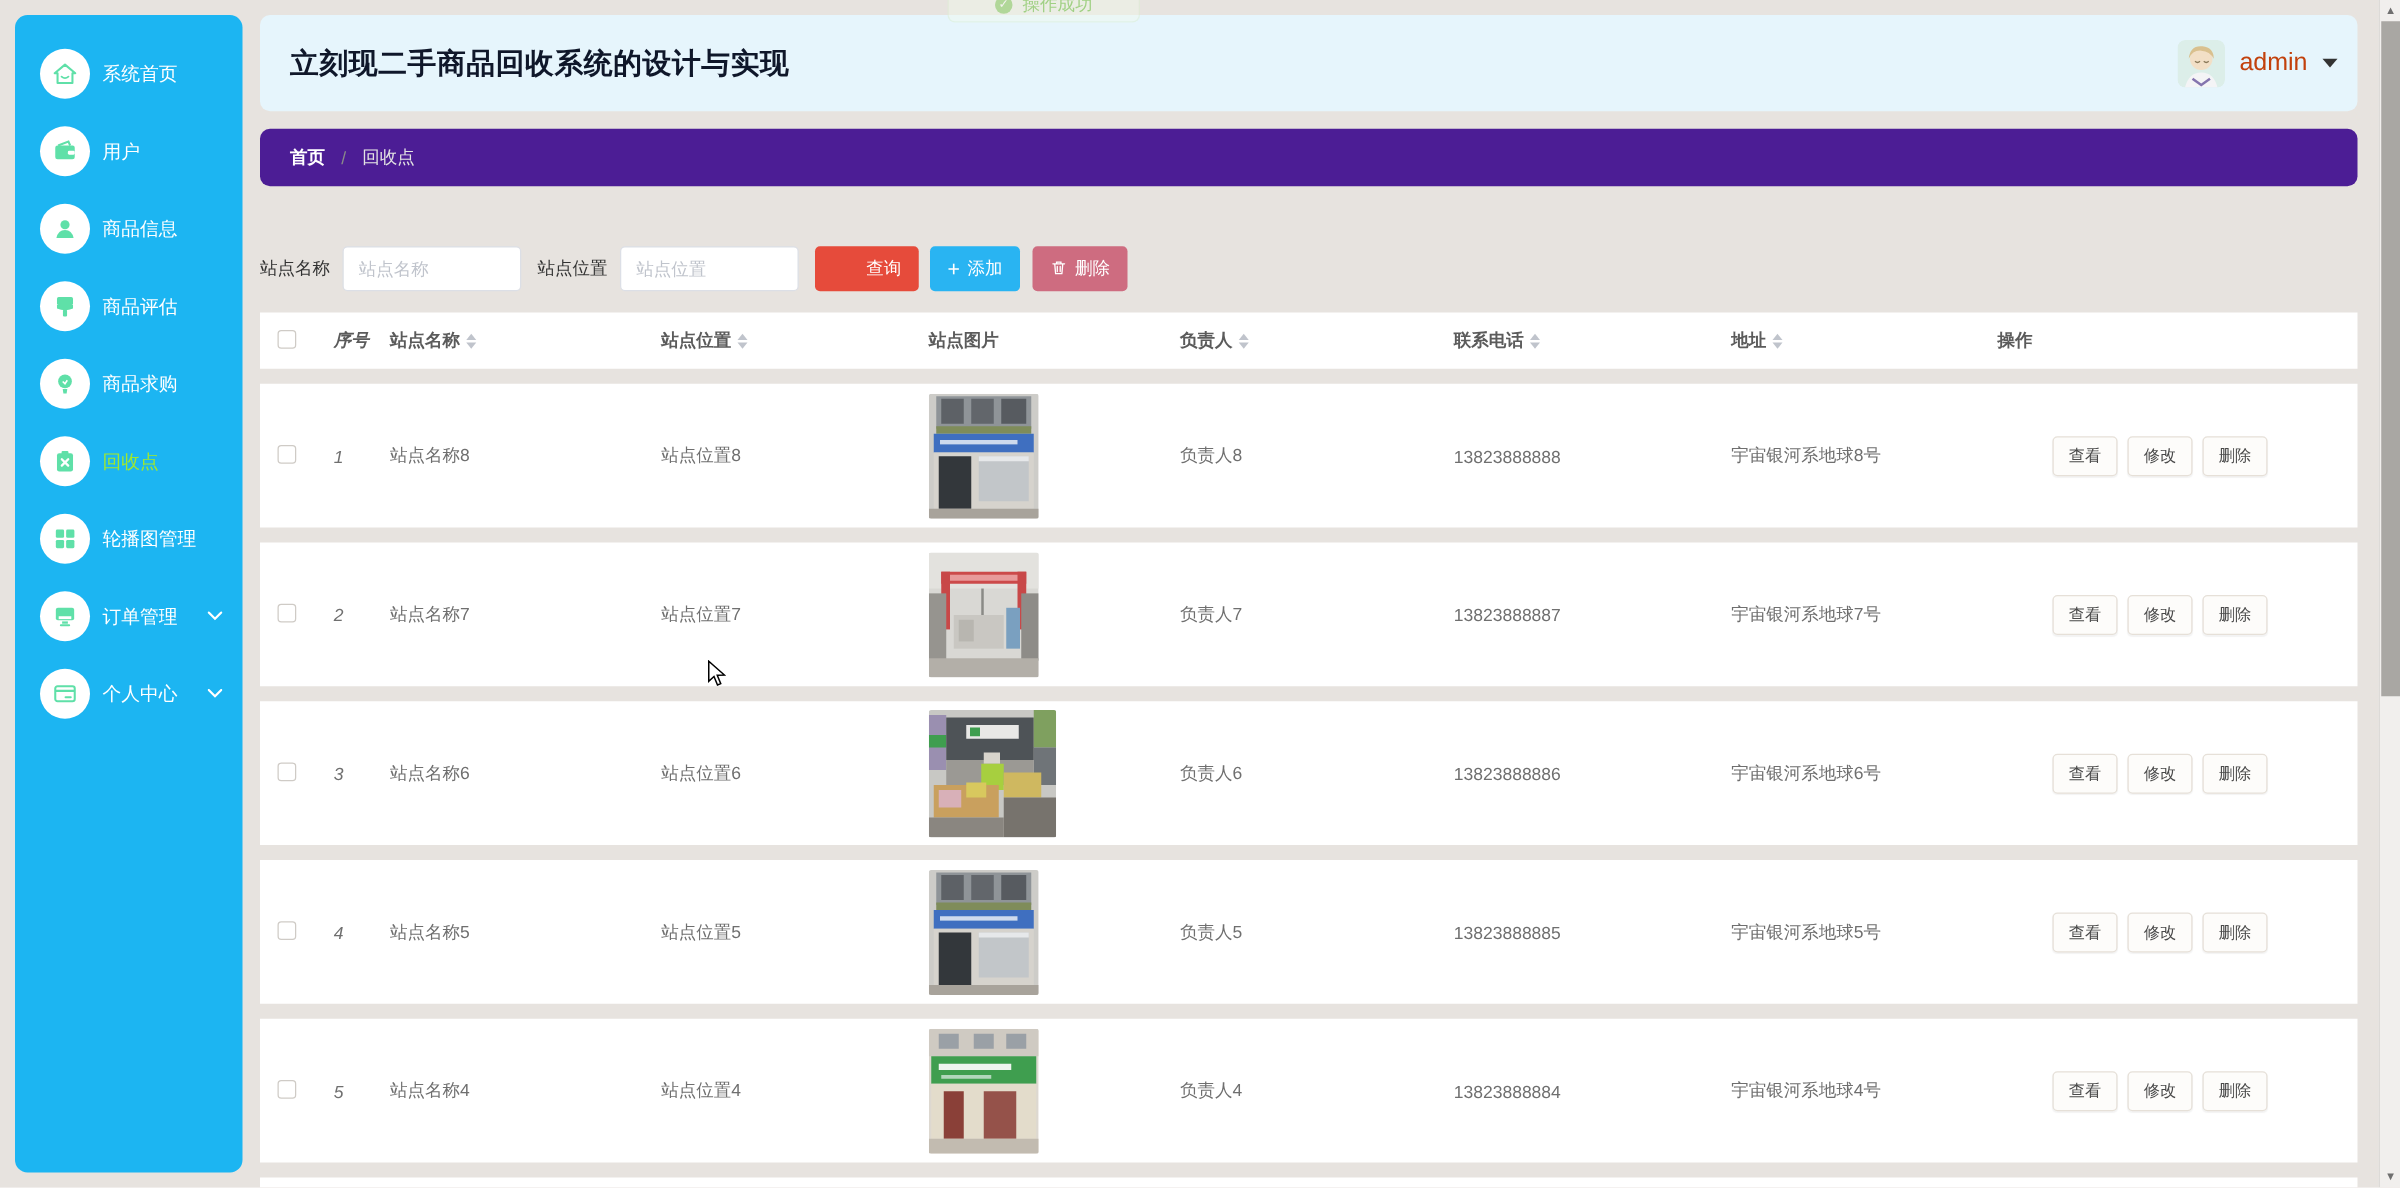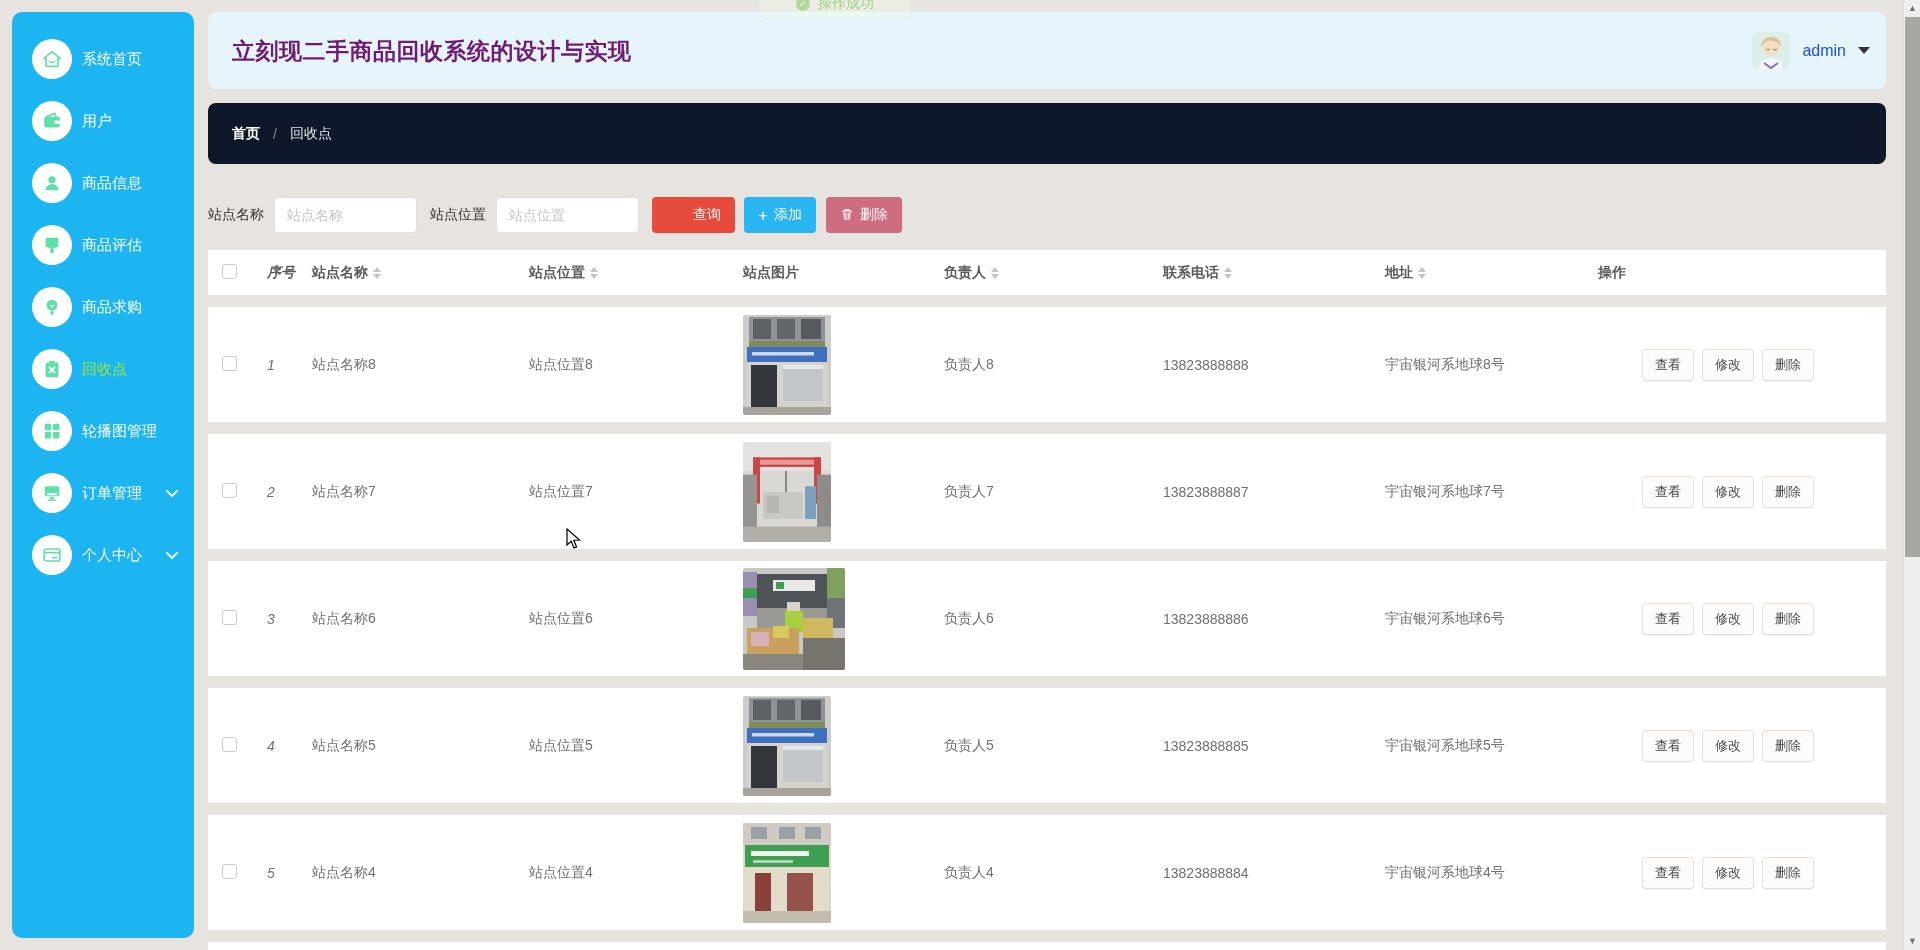--- a/index.html
+++ b/index.html
@@ -18,29 +18,29 @@
   .side-item.active .side-label { color:#9FE82F; }
   .chev { margin-left:auto; margin-right:16px; display:none; }
   .side-item.expandable .chev { display:block; }
 
   
   .main { position:absolute; left:208px; top:0; width:1678px; height:950px; }
 
   .header-card { position:absolute; left:0; top:12px; width:100%; height:77px;
                  background:#E6F5FC; border-radius:8px; }
   .page-title { position:absolute; left:24px; top:50%; transform:translateY(-50%);
-                font-size:23px; font-weight:700; color:#701a75; letter-spacing:.5px; }
+                font-size:23px; font-weight:700; color:#0f172a; letter-spacing:.5px; }
   .user-chip { position:absolute; right:16px; top:50%; transform:translateY(-50%);
                display:flex; align-items:center; gap:12px; cursor:pointer; }
   .avatar { width:38px; height:38px; border-radius:6px; overflow:hidden; }
-  .user-name { font-size:16px; color:#1d4ed8; }
+  .user-name { font-size:20px; color:#c2410c; }
   .caret-down { width:0; height:0; border-left:6px solid transparent; border-right:6px solid transparent;
                 border-top:7px solid #333; }
 
-  .breadcrumb { position:absolute; left:0; top:103px; width:100%; height:61px; background:#0f172a;
+  .breadcrumb { position:absolute; left:0; top:103px; width:100%; height:46px; background:#4c1d95;
                 border-radius:8px; display:flex; align-items:center; padding-left:24px; gap:13px;
                 font-size:14px; }
   .bc-home { color:#fff; font-weight:700; }
   .bc-sep { color:#8a8a8a; }
   .bc-cur { color:#e3e3e3; }
 
   
   .filters { position:absolute; left:0; top:196px; height:38px; display:flex; align-items:center; }
   .f-label { font-size:14px; color:#333; margin-right:10px; white-space:nowrap; }
   .f-input { width:143px; height:36px; border:1px solid #DCDFE6; border-radius:4px; background:#fff;

